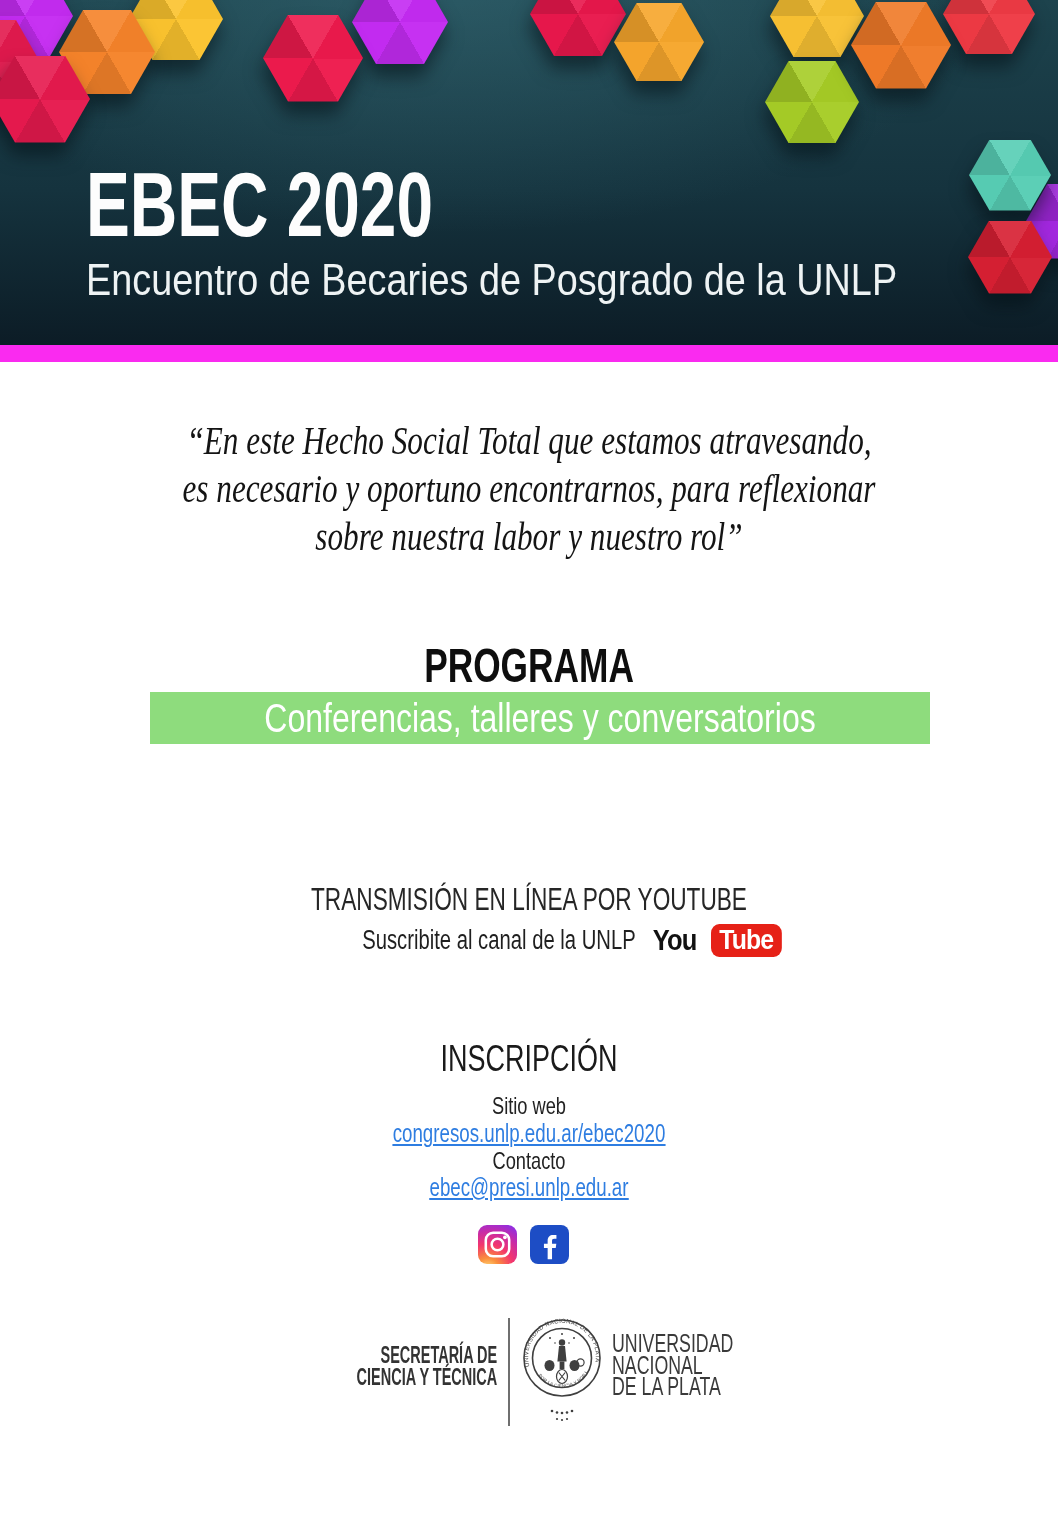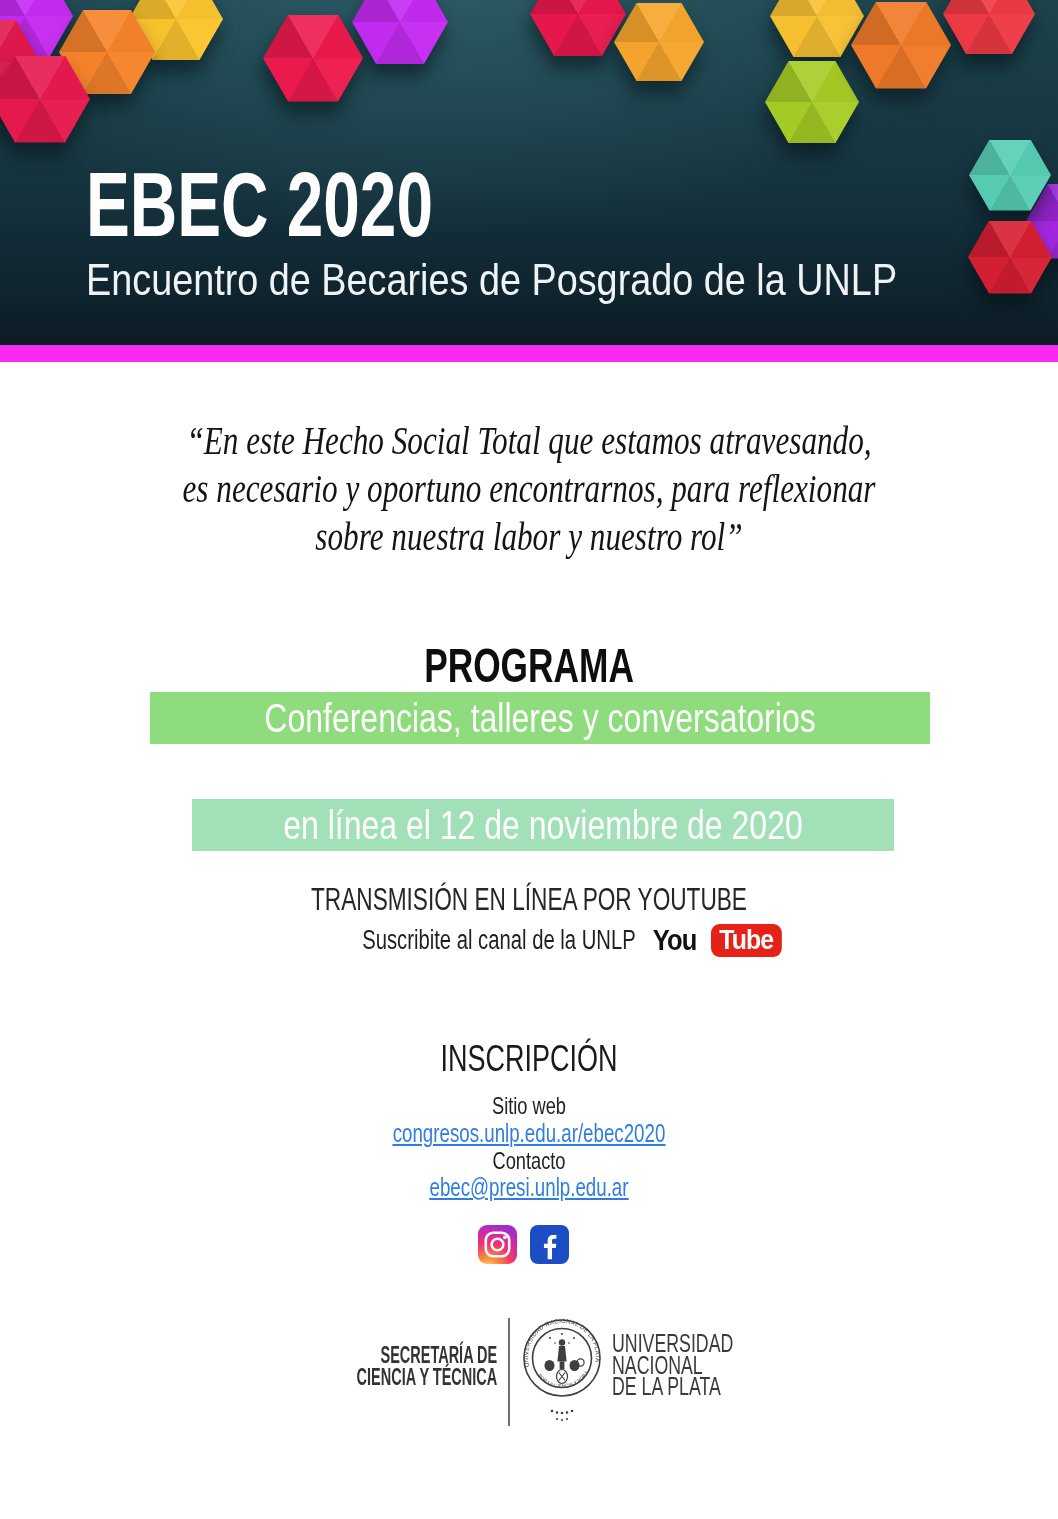--- a/index.html
+++ b/index.html
@@ -162,23 +162,20 @@
   <div class="quote">
     <div>“En este Hecho Social Total que estamos atravesando,</div>
     <div>es necesario y oportuno encontrarnos, para reflexionar</div>
     <div>sobre nuestra labor y nuestro rol”</div>
   </div>
 
   <div class="program-heading">PROGRAMA</div>
 
   <div class="bar bar1" style="background: rgb(142, 220, 125);">
     <div class="bar-inner">Conferencias, talleres y conversatorios</div>
-  </div>
-  <div class="bar bar2" style="background: rgb(162, 225, 184);">
-    <div class="bar-inner">en línea el 12 de noviembre de 2020</div>
   </div>
 
   <div class="stream-title">TRANSMISIÓN EN LÍNEA POR YOUTUBE</div>
   <div class="subscribe-row">
     <span class="subscribe-text">Suscribite al canal de la UNLP</span>
     <span class="yt-logo">
       <span class="yt-you">You</span>
       <span class="yt-tube" style="background: rgb(230, 33, 23);">Tube</span>
     </span>
   </div>

